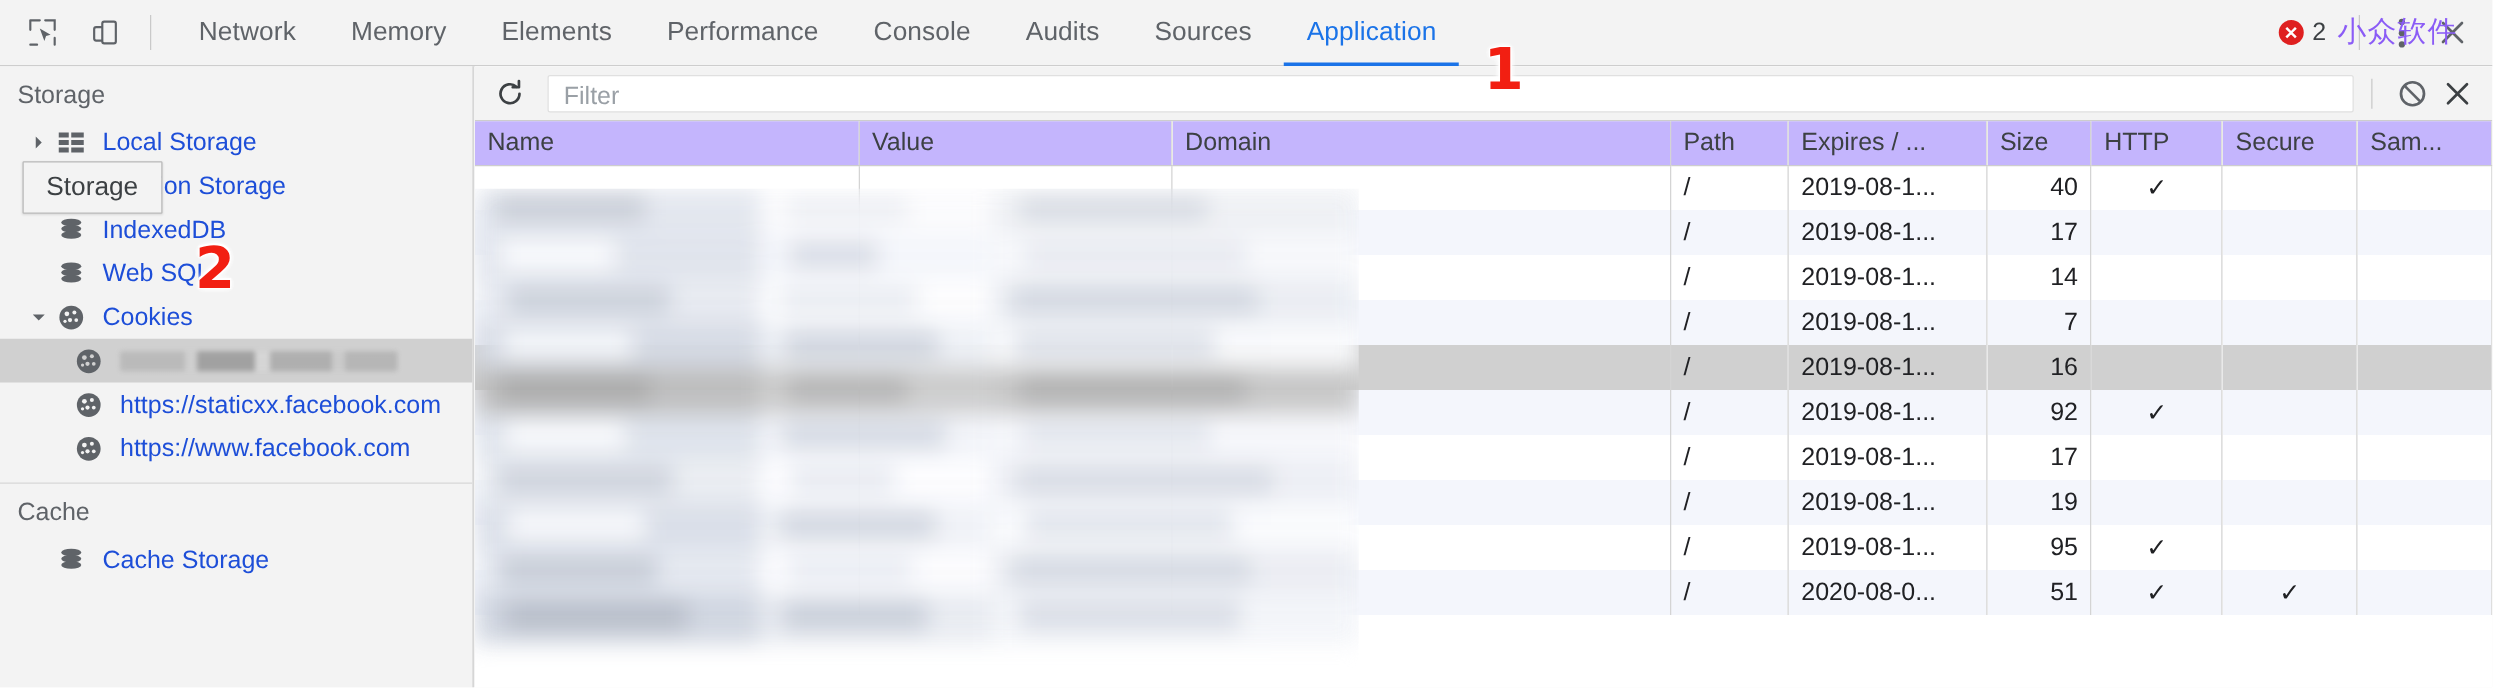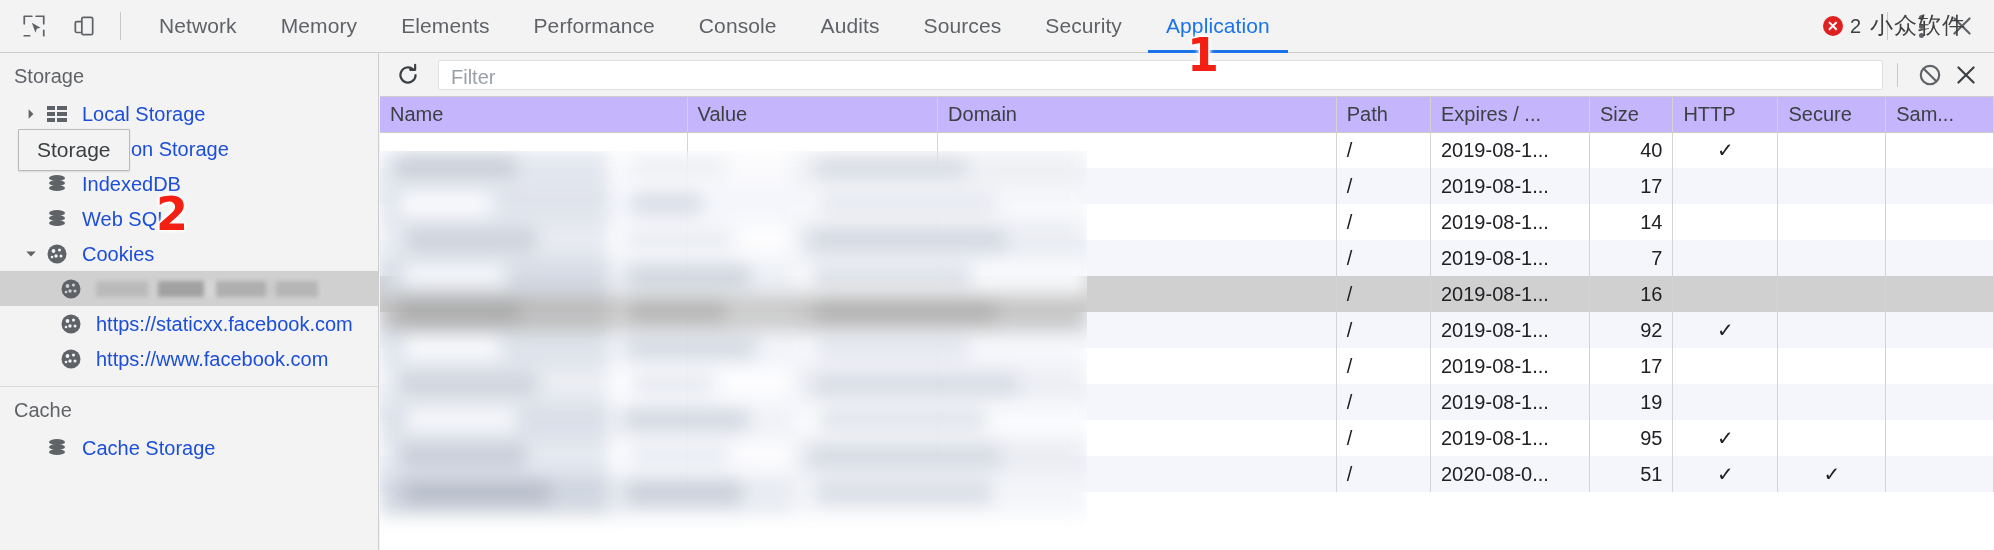--- a/index.html
+++ b/index.html
@@ -120,21 +120,21 @@
   }
   .close-x {
     width: 44px; height: 40px;
     display: flex; align-items: center; justify-content: center;
   }
   .watermark {
     position: absolute;
     right: 28px;
     top: 10px;
     font-size: 23px;
-    color: #404040;
+    color: #8b5cf6;
     letter-spacing: 1px;
     pointer-events: none;
     user-select: none;
     font-family: "DejaVu Sans", sans-serif;
   }
 
   
   .sidebar {
     position: absolute;
     left: 0; top: 53px;
@@ -379,23 +379,20 @@
         </div>
       <div class="tab">
           <span>Console</span>
         </div>
       <div class="tab">
           <span>Audits</span>
         </div>
       <div class="tab">
           <span>Sources</span>
         </div>
-      <div class="tab">
-          <span>Security</span>
-        </div>
       <div class="tab active">
           <span>Application</span>
         </div>
     </div>
 
     <div class="tb-right">
       <div class="err-badge">
         <span class="err-circle">✕</span>
         <span>2</span>
       </div>

